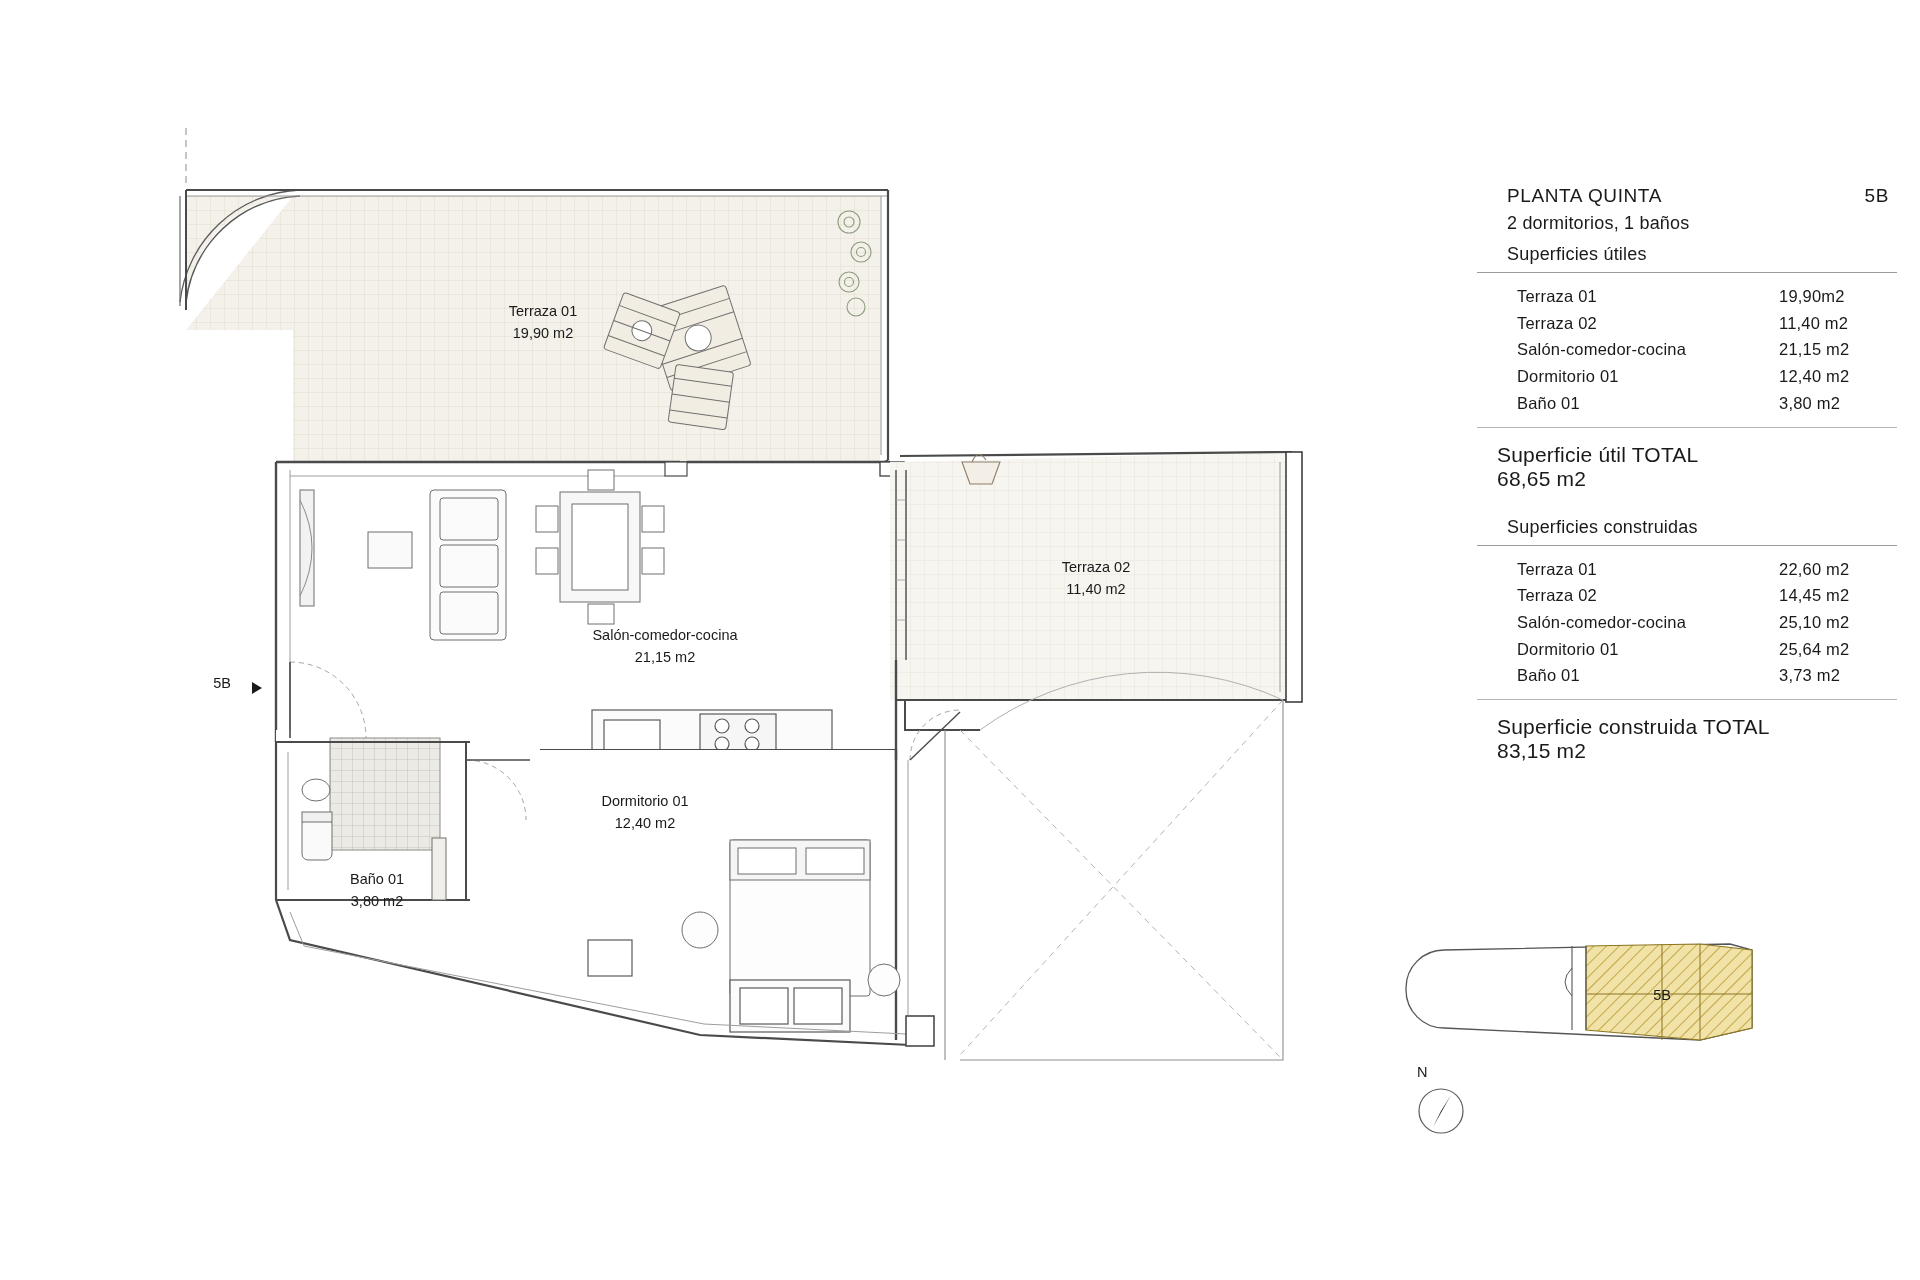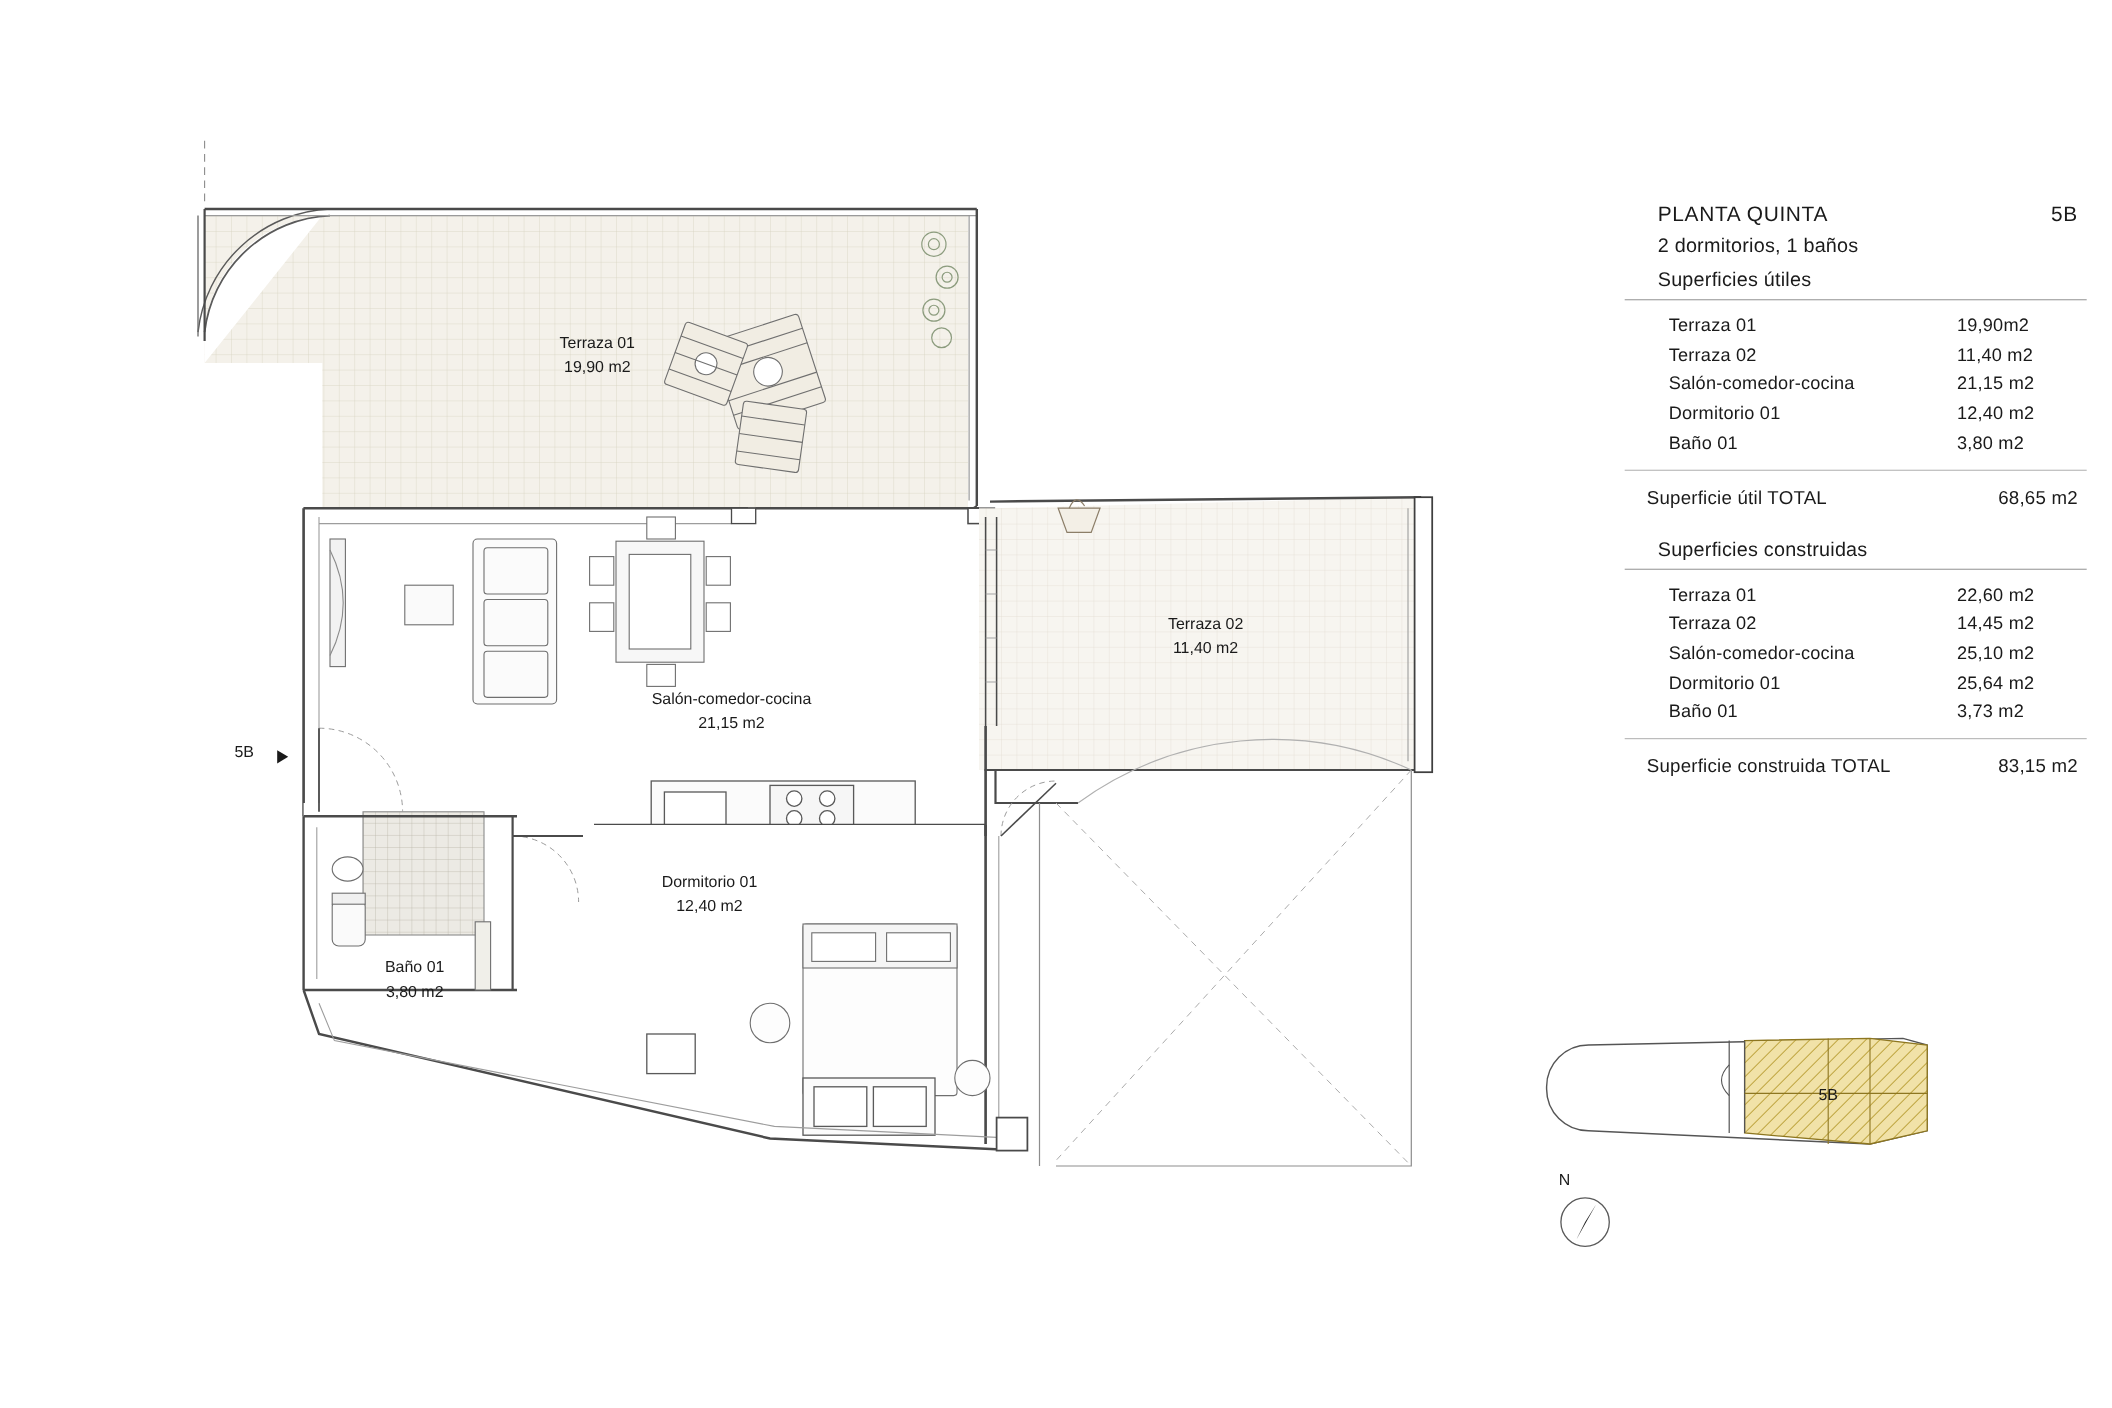--- a/index.html
+++ b/index.html
@@ -75,26 +75,26 @@
     padding: 0 8px 0 40px;
     letter-spacing: 0.2px;
   }
   .row .val {
     text-align: left;
     min-width: 110px;
   }
   .total-row {
     display: flex;
     justify-content: space-between;
-    font-size: 17px;
+    font-size: 21px;
     padding: 9px 8px 0 20px;
     letter-spacing: 0.2px;
+    flex-direction: column;
   }
   .total-row .val {
-    text-align: right;
     min-width: 110px;
   }
   .spacer-lg { height: 26px; }
   .spacer-sm { height: 8px; }
 
   
   .keyplan {
     position: absolute;
     left: 1400px;
     top: 910px;

